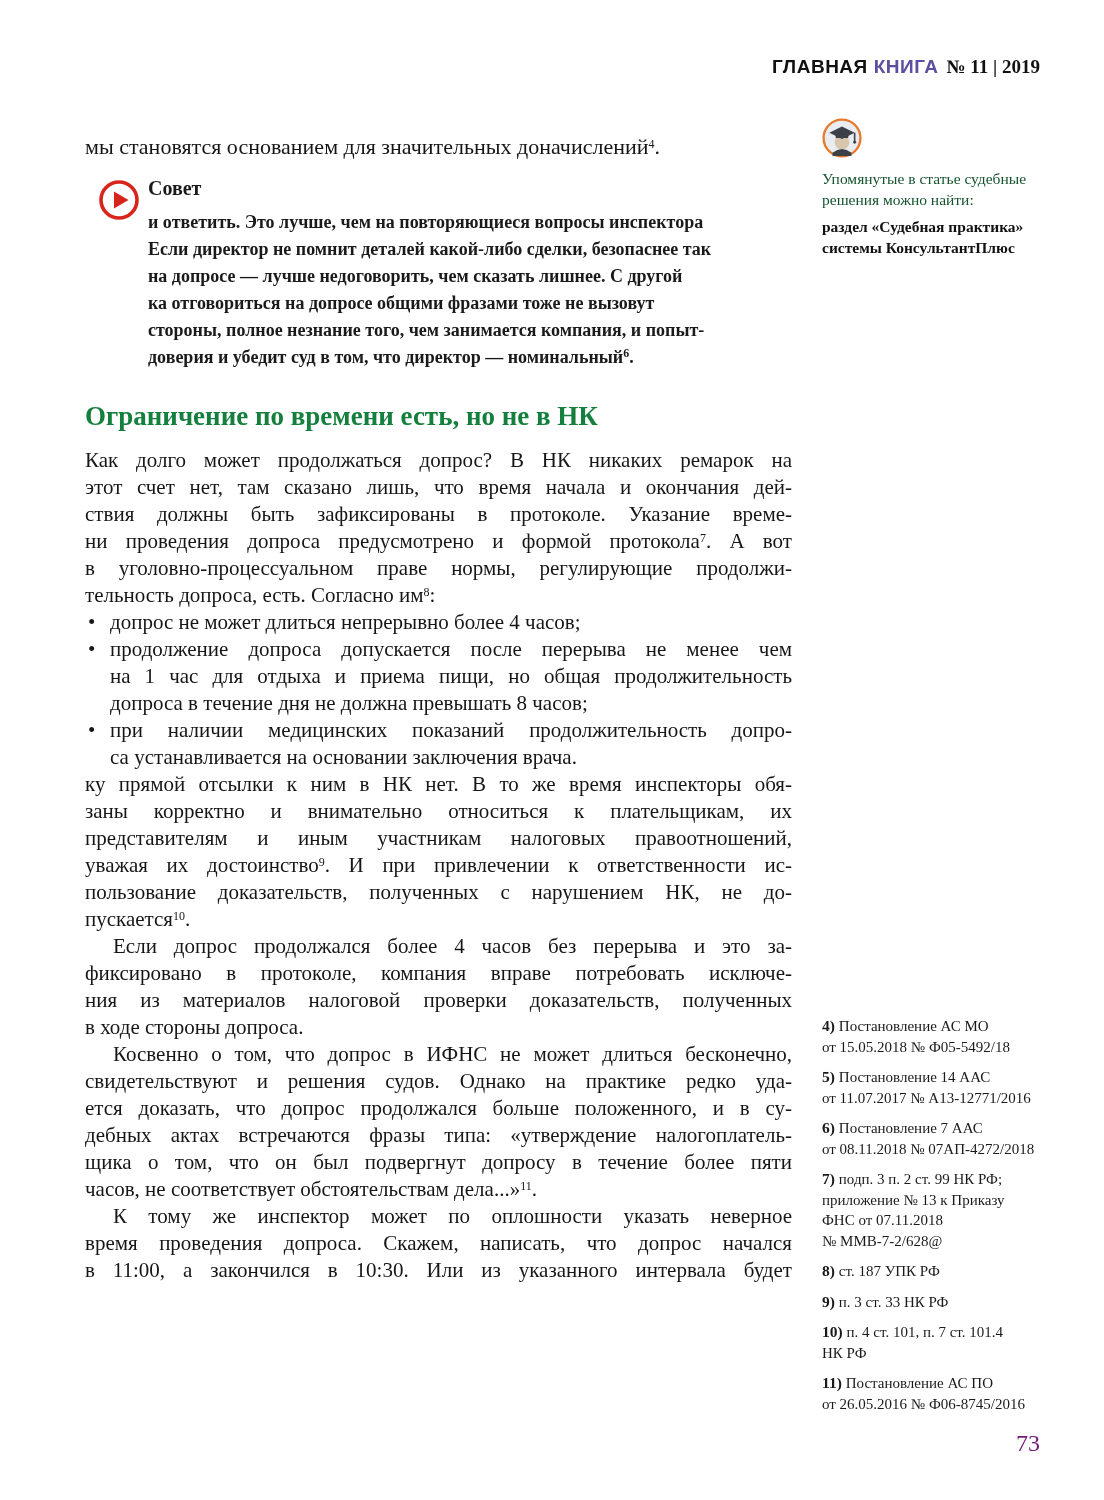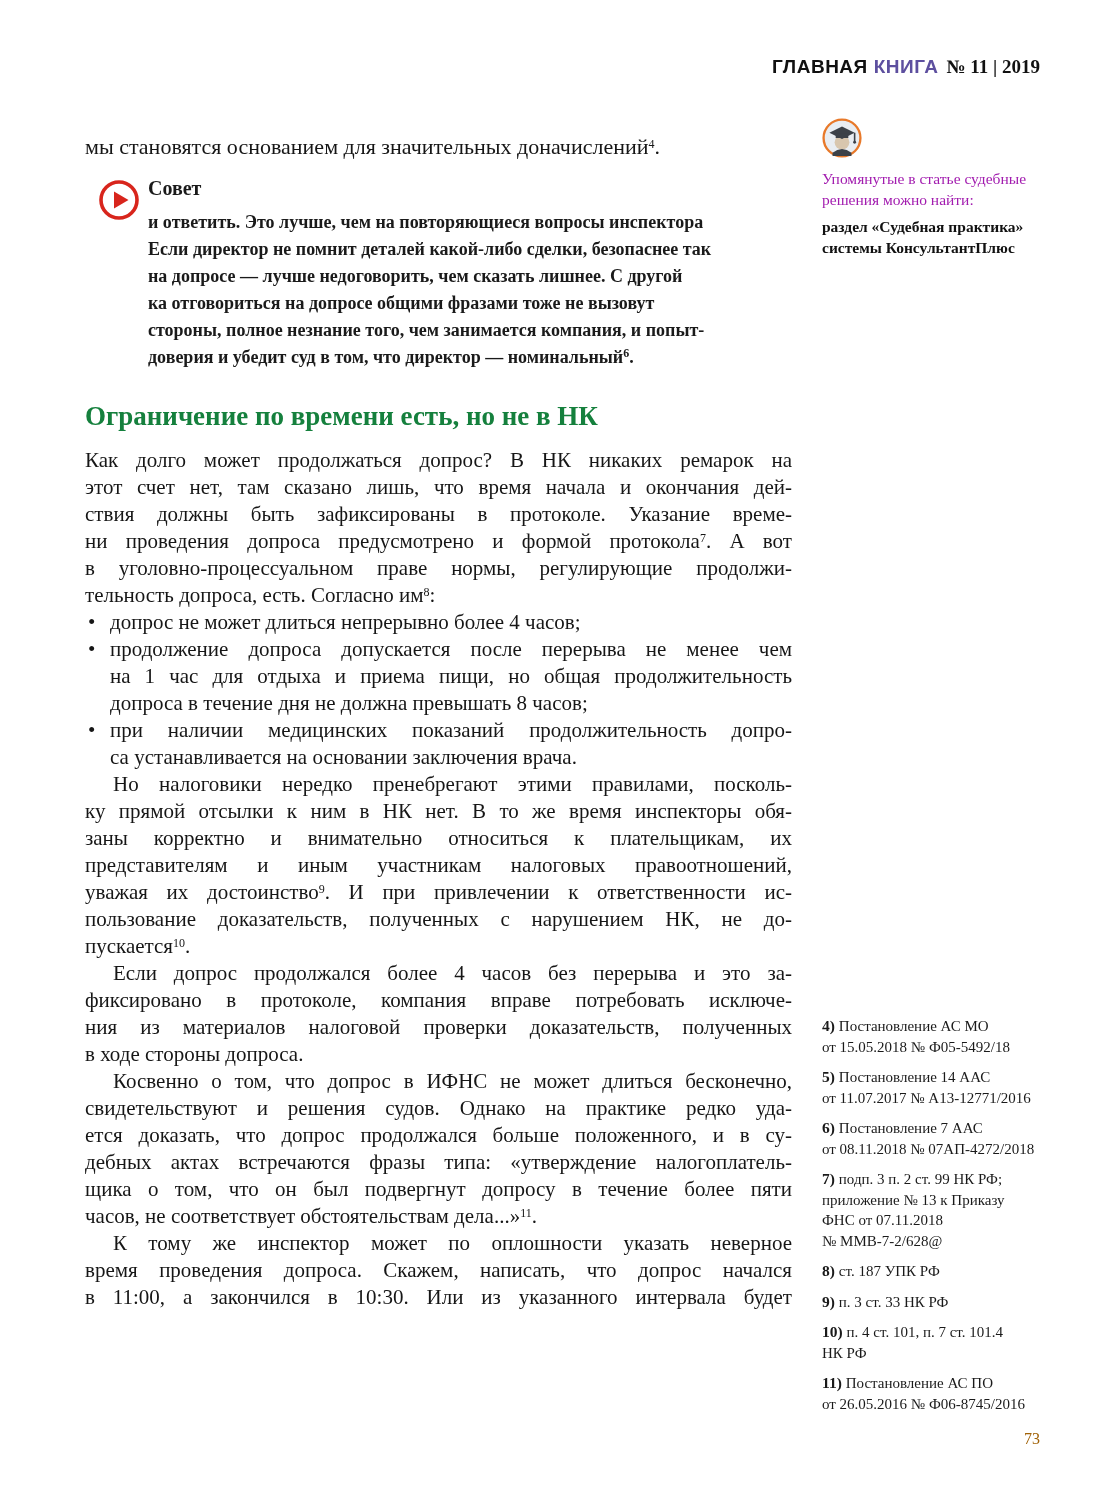--- a/index.html
+++ b/index.html
@@ -10,21 +10,21 @@
   .brand { position:absolute; top:56px; right:64px; white-space:nowrap;
            font-family:"Liberation Sans","DejaVu Sans",sans-serif; font-weight:bold;
            font-size:19px; letter-spacing:0.5px; }
   .brand .w1 { color:#111111; }
   .brand .w2 { color:#5d4f9f; margin-left:6px; }
   .brand .issue { font-family:"Liberation Serif",serif; color:#111111; margin-left:8px; letter-spacing:0; }
 
   
   .sidebar { position:absolute; left:822px; top:118px; width:238px; }
   .avatar { width:40px; height:40px; display:block; }
-  .side-note { margin-top:10px; font-size:15.5px; line-height:21px; color:#a21caf; }
+  .side-note { margin-top:10px; font-size:15.5px; line-height:21px; color:#14532d; }
   .side-link { margin-top:6px; font-size:15.5px; line-height:21px; font-weight:bold; color:#111; }
 
   
   .main-col { position:absolute; left:85px; top:130px; width:707px; }
   .lines > div { height:var(--lh,27px); line-height:var(--lh,27px); font-size:var(--fs,21px); }
   .jl { text-align:justify; overflow:hidden; }
   .jl::after { content:""; display:inline-block; width:100%; }
   .ll { text-align:left; overflow:hidden; }
   .ind { text-indent:28px; }
   sup { font-size:12px; line-height:0; vertical-align:6px; }
@@ -40,21 +40,21 @@
 
   .pblock { }
   .bullet { position:relative; padding-left:25px; }
   .bullet .bmark { position:absolute; left:3px; top:0; line-height:27px; font-size:21px; }
 
   
   .footnotes { position:absolute; left:822px; top:1016px; width:238px; }
   .fnote { font-size:15px; line-height:20.5px; color:#1a1a1a; margin-bottom:10px; }
   .fnote b { font-size:15.5px; }
 
-  .page-number { position:absolute; right:64px; top:1430px; font-size:16px; color:#a16207; }
+  .page-number { position:absolute; right:64px; top:1430px; font-size:24px; color:#701a75; }
 </style>
 </head>
 <body>
 
 <div class="brand">
   <span class="w1">ГЛАВНАЯ</span><span class="w2">КНИГА</span><span class="issue">№ 11 | 2019</span>
 </div>
 
 <div class="sidebar">
   <svg class="avatar" viewBox="0 0 38 38">
@@ -118,21 +118,20 @@
         <div class="jl">продолжение допроса допускается после перерыва не менее чем</div>
         <div class="jl">на 1 час для отдыха и приема пищи, но общая продолжительность</div>
         <div class="ll">допроса в течение дня не должна превышать 8 часов;</div>
       </div>
       <div class="bullet lines">
         <span class="bmark">•</span>
         <div class="jl">при наличии медицинских показаний продолжительность допро-</div>
         <div class="ll">са устанавливается на основании заключения врача.</div>
       </div>
       <div class="pblock lines">
-        <div class="jl ind">Но налоговики нередко пренебрегают этими правилами, посколь-</div>
         <div class="jl">ку прямой отсылки к ним в НК нет. В то же время инспекторы обя-</div>
         <div class="jl">заны корректно и внимательно относиться к плательщикам, их</div>
         <div class="jl">представителям и иным участникам налоговых правоотношений,</div>
         <div class="jl">уважая их достоинство<sup>9</sup>. И при привлечении к ответственности ис-</div>
         <div class="jl">пользование доказательств, полученных с нарушением НК, не до-</div>
         <div class="ll">пускается<sup>10</sup>.</div>
       </div>
       <div class="pblock lines">
         <div class="jl ind">Если допрос продолжался более 4 часов без перерыва и это за-</div>
         <div class="jl">фиксировано в протоколе, компания вправе потребовать исключе-</div>

